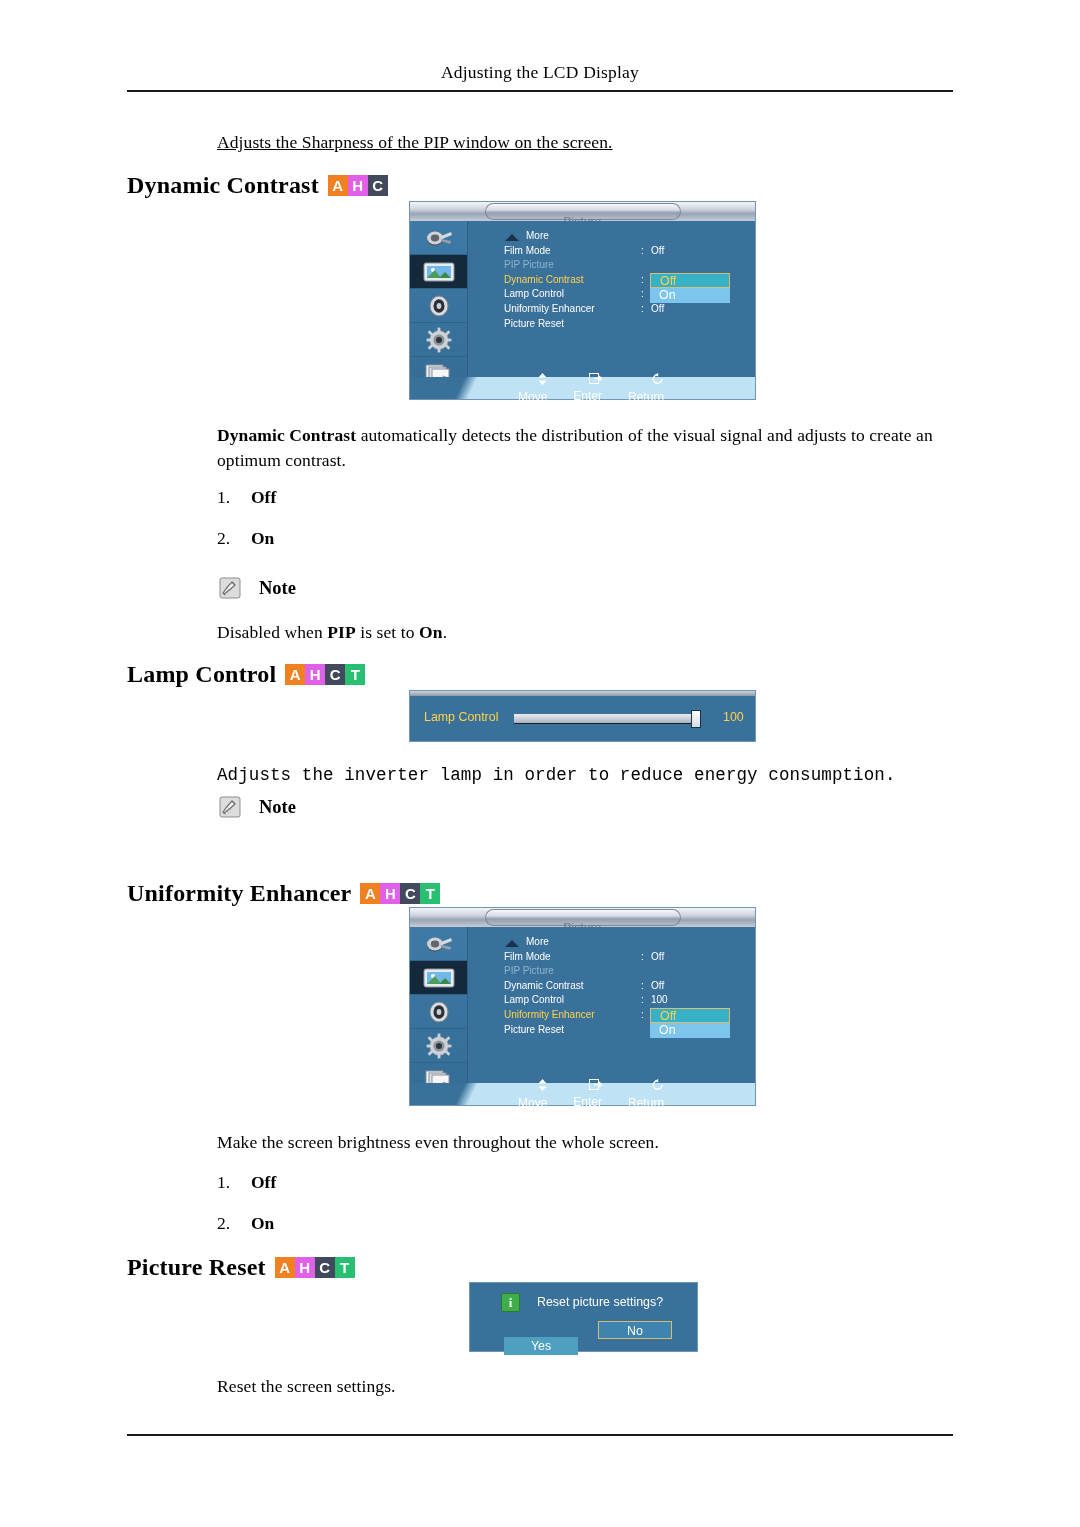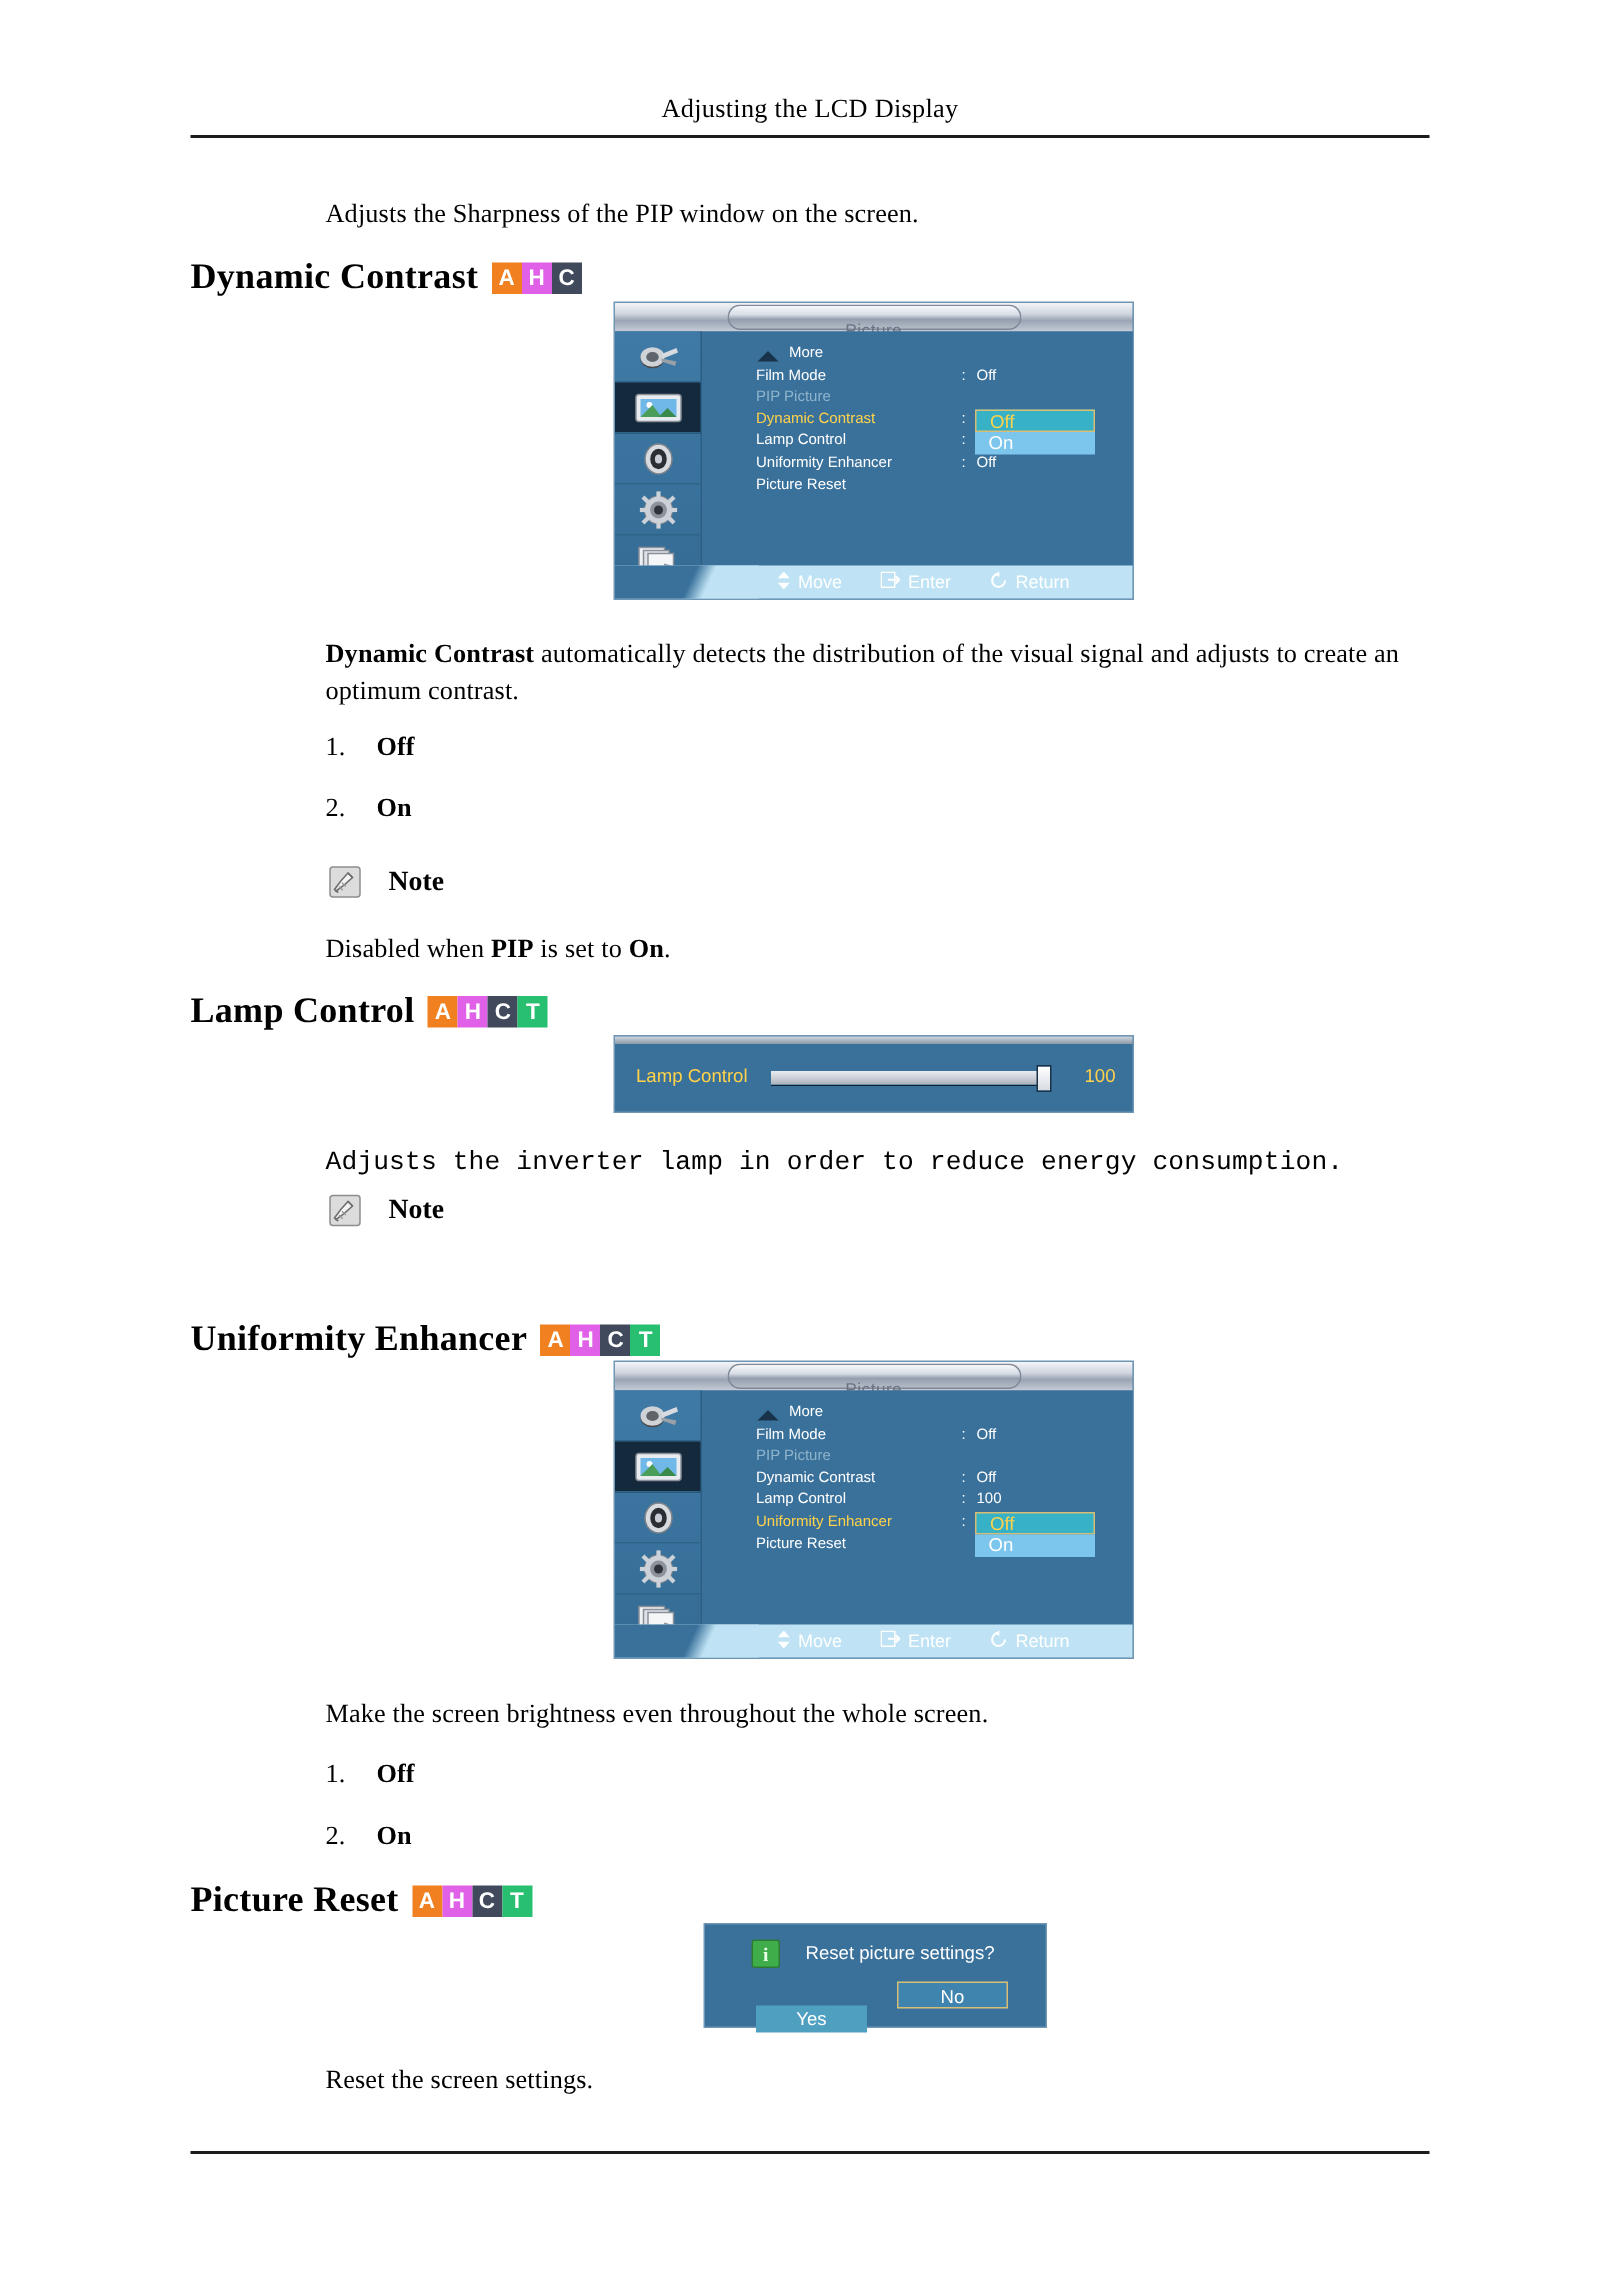--- a/index.html
+++ b/index.html
@@ -224,21 +224,21 @@
     background: #bfe3f4;
     display: flex;
     align-items: center;
     gap: 26px;
     padding-left: 108px;
     font-family: "Liberation Sans", sans-serif;
     font-size: 12px;
     color: #ffffff;
     position: relative;
   }
-  .osd-footer .fitem { display: flex; align-items: flex-start; gap: 5px; }
+  .osd-footer .fitem { display: flex; align-items: flex-end; gap: 5px; flex-direction: column; }
   .osd-footer-tab {
     position: absolute;
     left: 0; top: 0;
     width: 96px; height: 22px;
     background: linear-gradient(115deg,#3a719b 0%, #3a719b 52%, #bfe3f4 64%, #bfe3f4 100%);
   }
 
   
   .lampbar {
     position: absolute;
@@ -326,21 +326,21 @@
   .rd-no  { left: 128px; top: 38px; background: #3f84ae; border: 1.5px solid #d8bd74; }
 </style>
 </head>
 <body>
 
 <div class="page">
 
   <div class="running-head">Adjusting the LCD Display</div>
   <div class="rule-top"></div>
 
-  <div class="body-text" style="left:217px; top:130px; width:730px;">Adjusts the Sharpness of the PIP window on the screen.</div>
+  <div class="body-text" style="left:217px; top:130px; width:730px;text-decoration:underline;">Adjusts the Sharpness of the PIP window on the screen.</div>
 
   <h2 class="section" style="top:172px;">
     <span class="h-label">Dynamic Contrast</span>
     <span class="badges">
       <span class="badge badge-a">A</span>
       <span class="badge badge-h">H</span>
       <span class="badge badge-c">C</span>
     </span>
   </h2>
 

